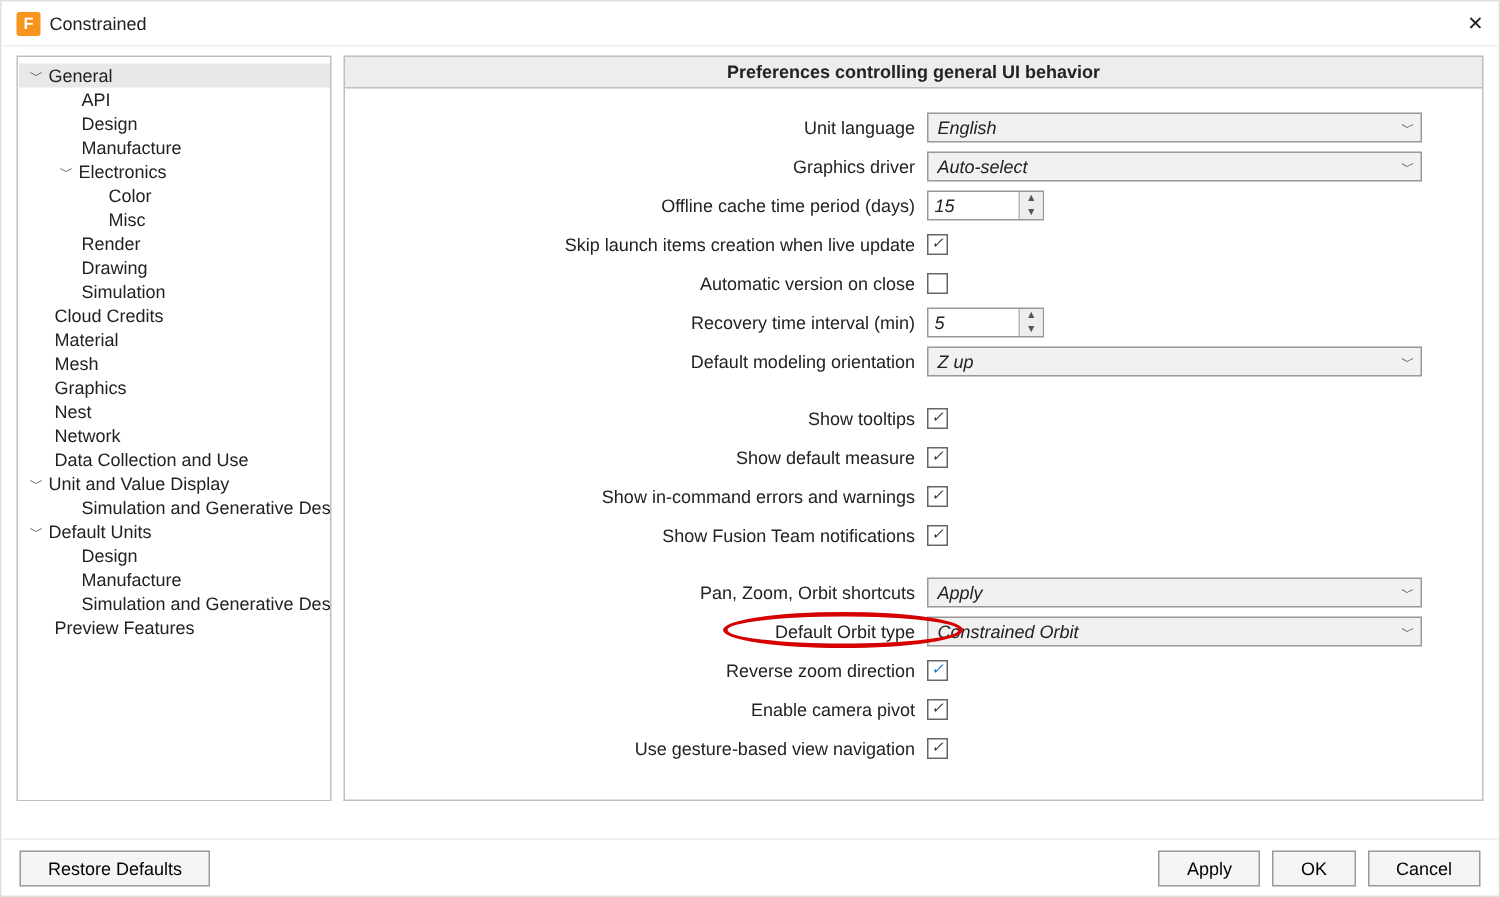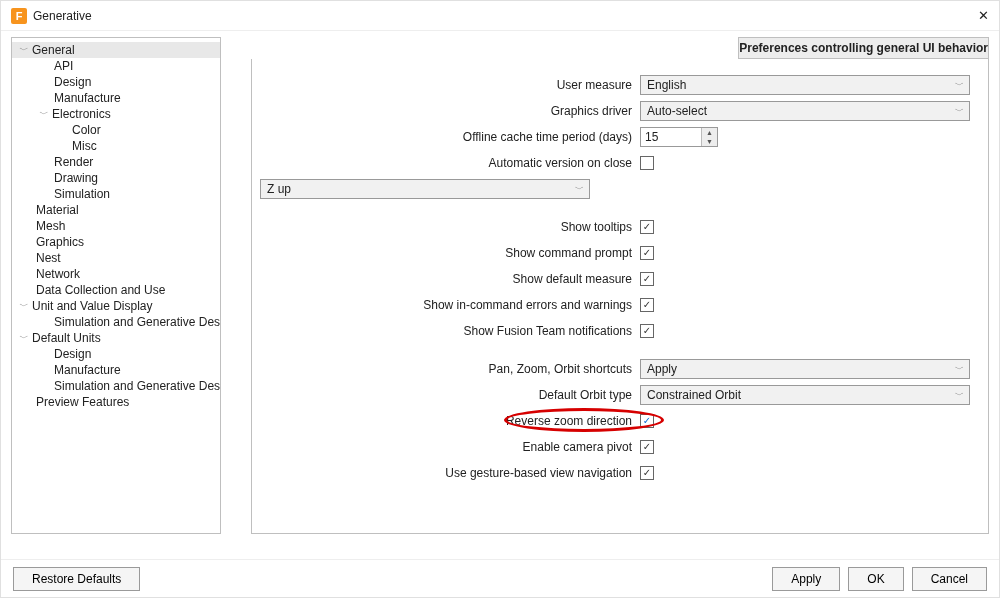--- a/index.html
+++ b/index.html
@@ -10,27 +10,27 @@
   .titlebar .title { flex: 1; font-size: 12px; }
   .titlebar .close { width: 40px; text-align: right; font-size: 13px; cursor: pointer; }
   .content { flex: 1; display: flex; padding: 6px 10px 0 10px; gap: 8px; overflow: hidden; }
   
   .tree-panel { width: 210px; border: 1px solid #bfbfbf; background: #fff; overflow: auto; padding: 4px 0; }
   .tree-item { display: flex; align-items: center; padding: 1px 6px; white-space: nowrap; cursor: default; }
   .tree-item.selected { background: #e8e8e8; }
   .tree-item .twisty { width: 12px; display: inline-block; font-size: 9px; color: #555; text-align: center; }
   .tree-item .label { padding-left: 2px; }
   
-  .main-panel { flex: 1; display: flex; flex-direction: column; align-items: flex-end; }
+  .main-panel { flex: 1; display: flex; flex-direction: column; }
   .panel-header { border: 1px solid #bfbfbf; background: #ededed; text-align: center; font-weight: bold; font-size: 12px; padding: 3px 0; }
   .panel-body { flex: 1; border: 1px solid #bfbfbf; border-top: none; padding: 14px 18px 8px 8px; overflow: auto; position: relative; }
   .form-row { display: flex; align-items: center; height: 24px; margin-bottom: 2px; }
   .form-gap { height: 12px; }
   .form-label { flex: 0 0 380px; text-align: right; padding-right: 8px; }
-  .form-control { flex: 0 0 330px; display: flex; align-items: center; }
+  .form-control { flex: 0 0 330px; display: flex; align-items: center; font-style: italic; }
   .select { border: 1px solid #999; background: #f1f1f1; height: 20px; width: 100%; display: flex; align-items: center; padding: 0 6px; font-size: 12px; position: relative; }
   .select .sel-arrow { position: absolute; right: 5px; font-size: 9px; color: #555; }
   .spinner { border: 1px solid #999; height: 20px; width: 78px; display: flex; align-items: center; background: #fff; }
   .spinner .spin-val { flex: 1; padding: 0 4px; }
   .spinner .spin-btns { width: 16px; height: 100%; border-left: 1px solid #bbb; display: flex; flex-direction: column; background: #ededed; }
   .spin-btns span { flex: 1; font-size: 7px; text-align: center; line-height: 9px; color: #555; }
   .checkbox { width: 14px; height: 14px; border: 1px solid #666; background: #fff; display: inline-flex; align-items: center; justify-content: center; font-size: 10px; line-height: 1; }
   .checkbox.checked::after { content: "✓"; color: #333; }
   .checkbox.checked.blue::after { color: #0a6bd6; }
   .highlight-ellipse { position: absolute; border: 3px solid #d60000; border-radius: 50%; pointer-events: none; }
@@ -40,21 +40,21 @@
   .btn { border: 1px solid #9a9a9a; background: #f5f5f5; padding: 4px 18px; font-size: 12px; margin-left: 8px; cursor: pointer; }
   .btn:first-child { margin-left: 0; }
 </style>
 </head>
 <body>
 
 <div class="window">
 
   <div class="titlebar">
     <span class="appicon">F</span>
-    <span class="title">Generative</span>
+    <span class="title">Constrained</span>
     <span class="close">✕</span>
   </div>
 
   <div class="content">
 
     <div class="tree-panel">
       <div class="tree-item selected" style="padding-left:6px">
           <span class="twisty">﹀</span>
           <span class="label">General</span>
         </div>
@@ -78,20 +78,23 @@
           <span class="label">Misc</span>
         </div>
       <div class="tree-item" style="padding-left:40px">
           <span class="label">Render</span>
         </div>
       <div class="tree-item" style="padding-left:40px">
           <span class="label">Drawing</span>
         </div>
       <div class="tree-item" style="padding-left:40px">
           <span class="label">Simulation</span>
+        </div>
+      <div class="tree-item" style="padding-left:22px">
+          <span class="label">Cloud Credits</span>
         </div>
       <div class="tree-item" style="padding-left:22px">
           <span class="label">Material</span>
         </div>
       <div class="tree-item" style="padding-left:22px">
           <span class="label">Mesh</span>
         </div>
       <div class="tree-item" style="padding-left:22px">
           <span class="label">Graphics</span>
         </div>
@@ -127,21 +130,21 @@
       <div class="tree-item" style="padding-left:22px">
           <span class="label">Preview Features</span>
         </div>
     </div>
 
     <div class="main-panel">
       <div class="panel-header">Preferences controlling general UI behavior</div>
       <div class="panel-body">
 
         <div class="form-row">
-          <div class="form-label">User measure</div>
+          <div class="form-label">Unit language</div>
           <div class="form-control">
               <div class="select">
                 <span>English</span>
                 <span class="sel-arrow">﹀</span>
               </div>
             </div>
         </div>
         <div class="form-row">
           <div class="form-label">Graphics driver</div>
           <div class="form-control">
@@ -157,44 +160,57 @@
               <div class="spinner">
                 <span class="spin-val">15</span>
                 <span class="spin-btns">
                   <span>▲</span>
                   <span>▼</span>
                 </span>
               </div>
             </div>
         </div>
         <div class="form-row">
+          <div class="form-label">Skip launch items creation when live update</div>
+          <div class="form-control">
+              <span class="checkbox checked"></span>
+            </div>
+        </div>
+        <div class="form-row">
           <div class="form-label">Automatic version on close</div>
           <div class="form-control">
               <span class="checkbox"></span>
             </div>
         </div>
         <div class="form-row">
+          <div class="form-label">Recovery time interval (min)</div>
+          <div class="form-control">
+              <div class="spinner">
+                <span class="spin-val">5</span>
+                <span class="spin-btns">
+                  <span>▲</span>
+                  <span>▼</span>
+                </span>
+              </div>
+            </div>
+        </div>
+        <div class="form-row">
+          <div class="form-label">Default modeling orientation</div>
           <div class="form-control">
               <div class="select">
                 <span>Z up</span>
                 <span class="sel-arrow">﹀</span>
               </div>
             </div>
         </div>
 
         <div class="form-gap"></div>
 
         <div class="form-row">
             <div class="form-label">Show tooltips</div>
-            <div class="form-control">
-              <span class="checkbox checked"></span>
-            </div>
-          </div>
-        <div class="form-row">
-            <div class="form-label">Show command prompt</div>
             <div class="form-control">
               <span class="checkbox checked"></span>
             </div>
           </div>
         <div class="form-row">
             <div class="form-label">Show default measure</div>
             <div class="form-control">
               <span class="checkbox checked"></span>
             </div>
           </div>

